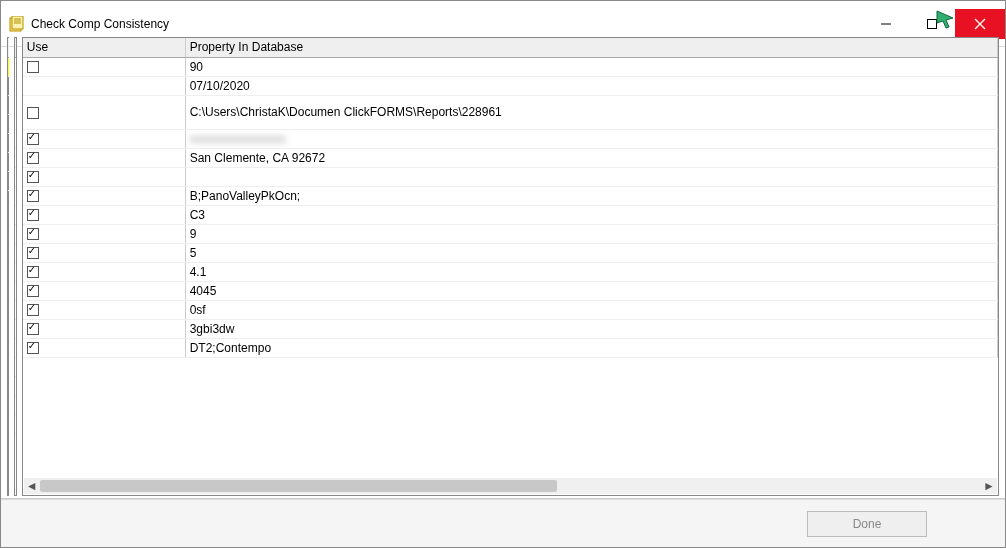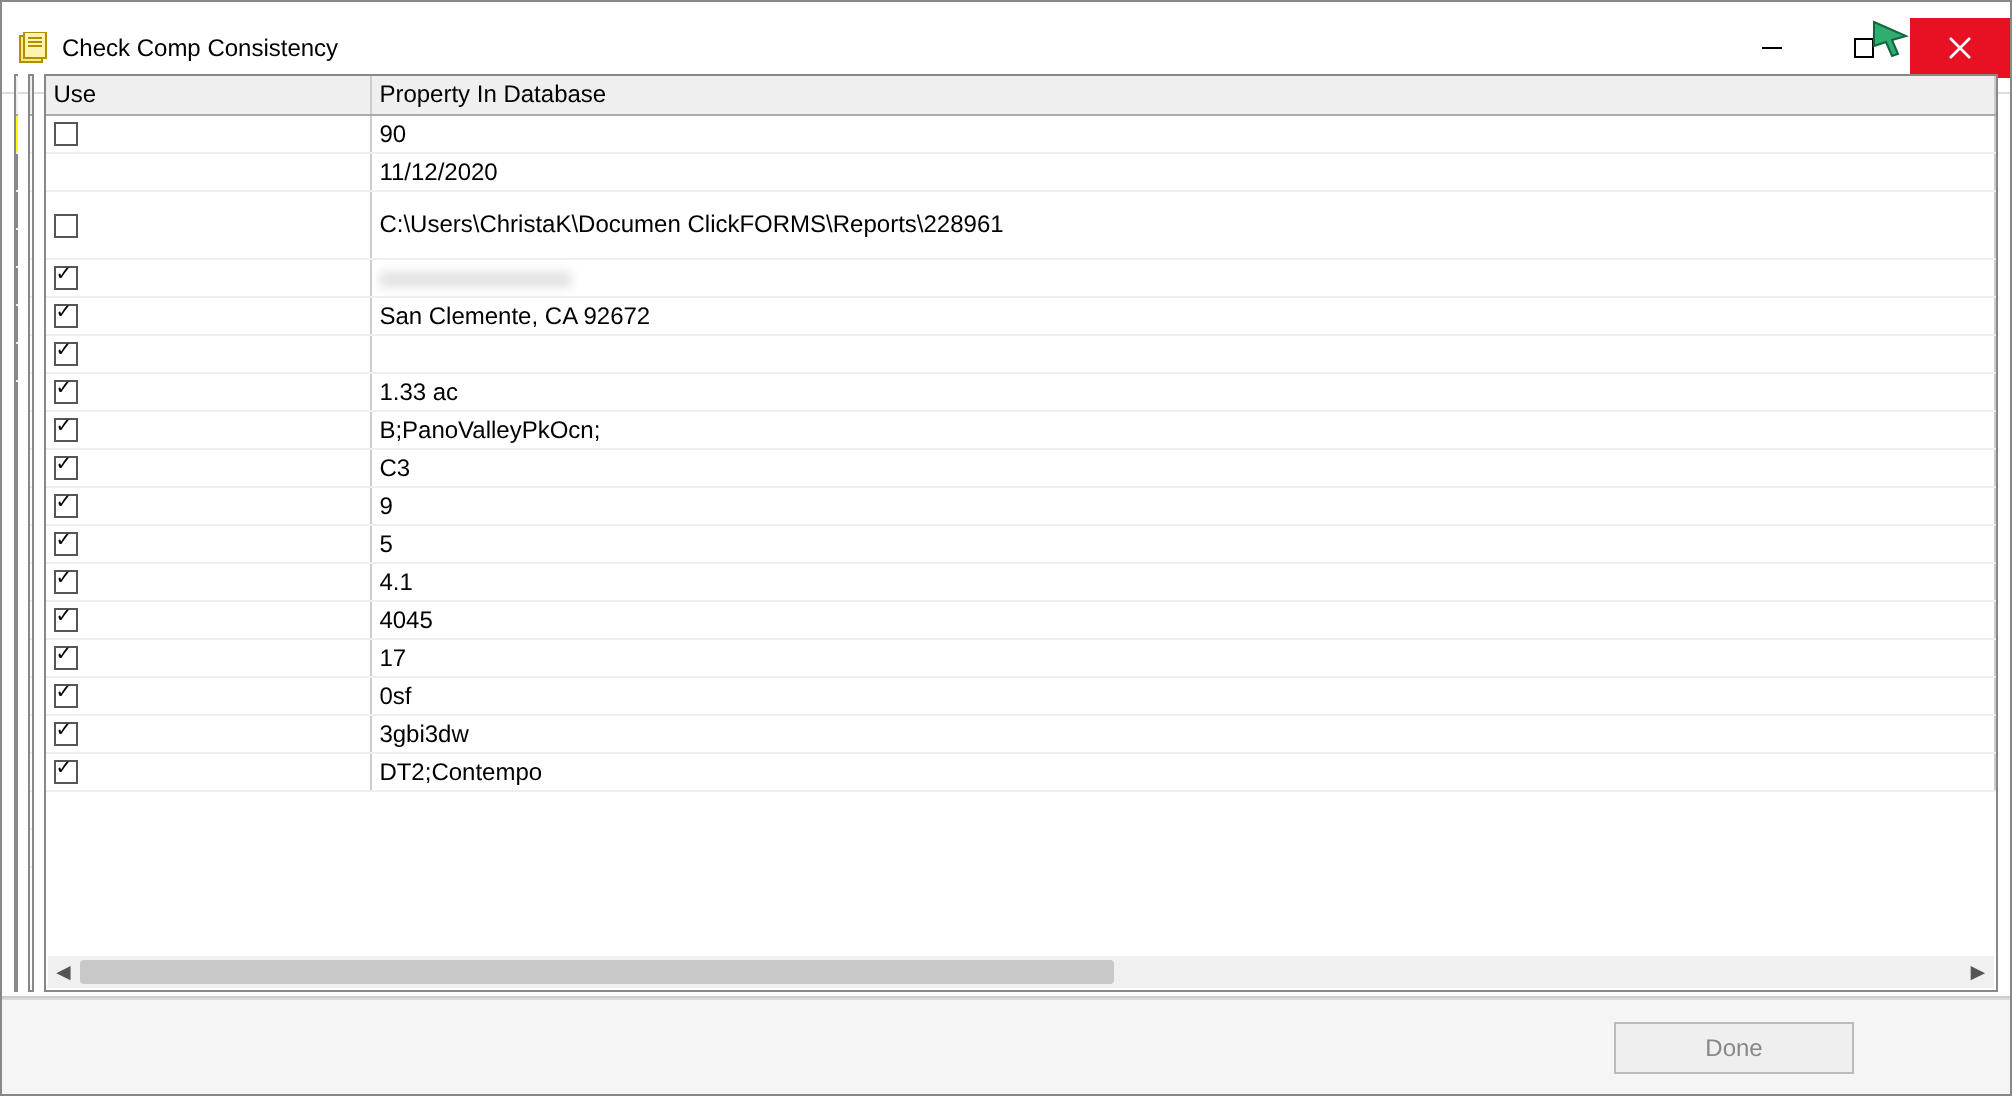--- a/index.html
+++ b/index.html
@@ -332,44 +332,40 @@
           <th>Property In Database</th>
         </tr>
       </thead>
       <tbody id="right-body">
           <tr>
             <td class="center"><span class="chk"></span></td>
             <td>90</td>
           </tr>
           <tr>
             <td class="center"></td>
-            <td>11/12/2020</td>
+            <td>07/10/2020</td>
           </tr>
           <tr>
             <td class="center"><span class="chk"></span></td>
             <td style="white-space: normal; height: 34px;">C:\Users\ChristaK\Documen ClickFORMS\Reports\228961</td>
           </tr>
           <tr>
             <td class="center"><span class="chk checked"></span></td>
             <td><span class="blur">xxxxxxxxxxxxxxxx</span></td>
           </tr>
           <tr>
             <td class="center"><span class="chk checked"></span></td>
             <td>San Clemente, CA 92672</td>
           </tr>
           <tr>
             <td class="center"><span class="chk checked"></span></td>
             <td></td>
           </tr>
           <tr>
             <td class="center"><span class="chk checked"></span></td>
-            <td>1.33 ac</td>
-          </tr>
-          <tr>
-            <td class="center"><span class="chk checked"></span></td>
             <td>B;PanoValleyPkOcn;</td>
           </tr>
           <tr>
             <td class="center"><span class="chk checked"></span></td>
             <td>C3</td>
           </tr>
           <tr>
             <td class="center"><span class="chk checked"></span></td>
             <td>9</td>
           </tr>
@@ -377,24 +373,20 @@
             <td class="center"><span class="chk checked"></span></td>
             <td>5</td>
           </tr>
           <tr>
             <td class="center"><span class="chk checked"></span></td>
             <td>4.1</td>
           </tr>
           <tr>
             <td class="center"><span class="chk checked"></span></td>
             <td>4045</td>
-          </tr>
-          <tr>
-            <td class="center"><span class="chk checked"></span></td>
-            <td>17</td>
           </tr>
           <tr>
             <td class="center"><span class="chk checked"></span></td>
             <td>0sf</td>
           </tr>
           <tr>
             <td class="center"><span class="chk checked"></span></td>
             <td>3gbi3dw</td>
           </tr>
           <tr>

